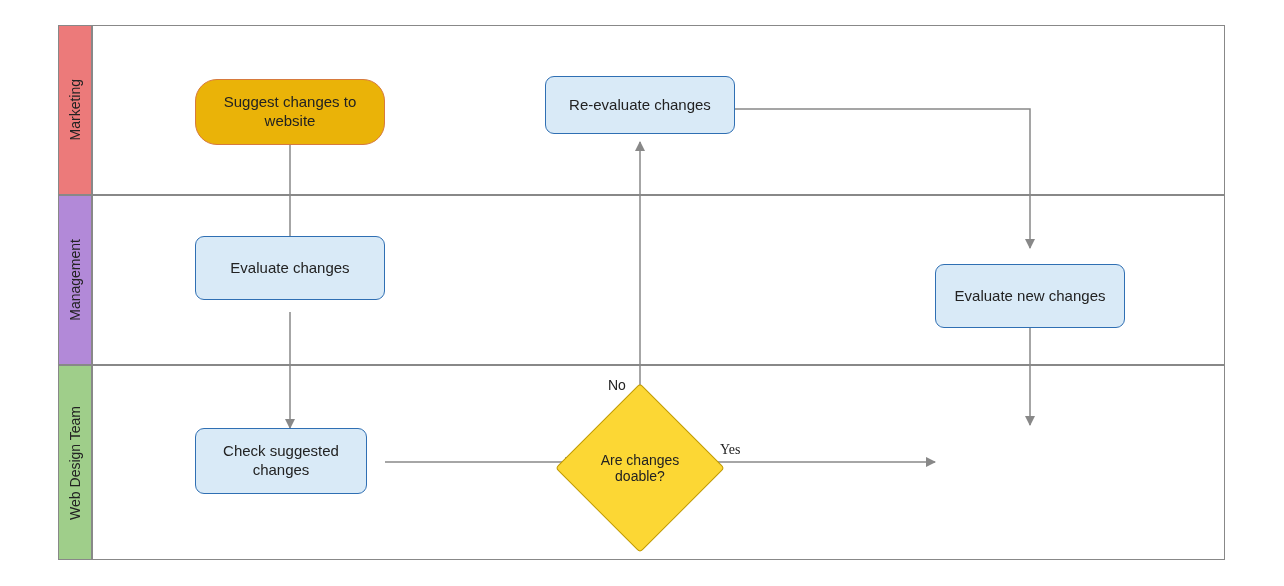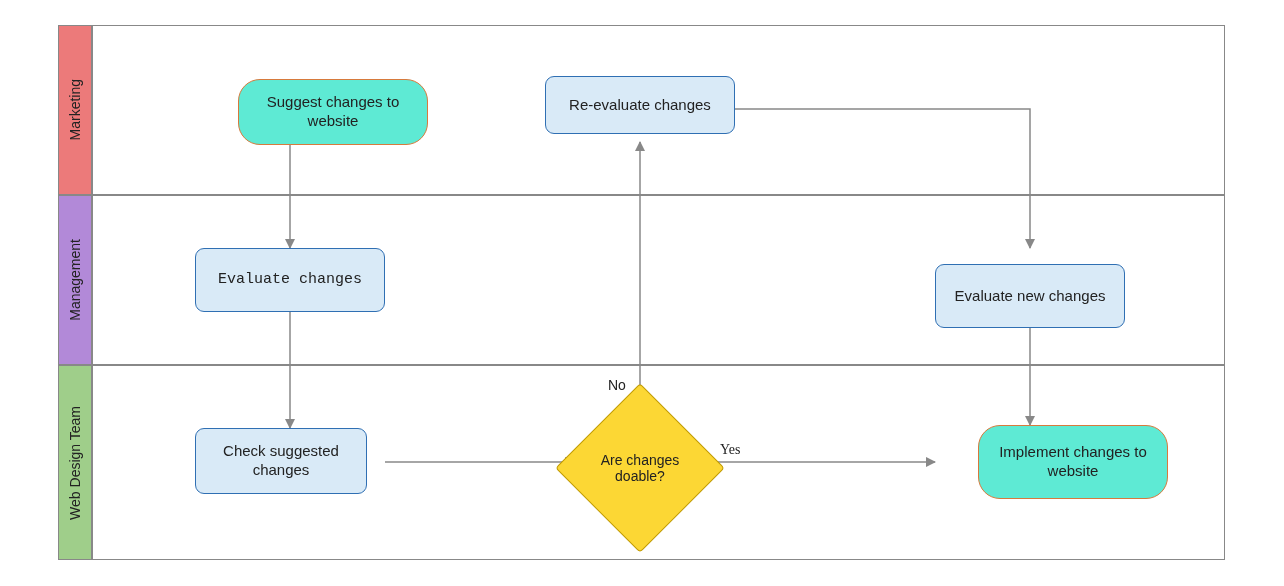--- a/index.html
+++ b/index.html
@@ -36,21 +36,21 @@
     display:flex;
     align-items:center;
     justify-content:center;
     text-align:center;
     font-size:15px;
     color:#222;
     padding:4px 10px;
     line-height:1.25;
   }
   .blue-node  { background:#d9eaf7; border:1px solid #2f6fb3; border-radius:9px; }
-  .orange-node{ background:#5eead4; border:1px solid #d77a3d; border-radius:9px;margin-left:43px; }
+  .orange-node{ background:#eab308; border:1px solid #d77a3d; border-radius:9px; }
   .start-end  { border-radius:22px !important; }
   .diamond {
     position:absolute;
     width:120px; height:120px;
     transform:translate(-50%,-50%);
     box-sizing:border-box;
   }
   .diamond .shape{
     position:absolute; inset:0;
     background:#fcd734; border:1px solid #c19a00;
@@ -108,21 +108,21 @@
     <path d="M 1030 312 L 1030 425" stroke="#888" stroke-width="1.5" fill="none" marker-end="url(#arrowhead)"></path>
   </svg>
 
   <div class="edge-label" style="left:608px; top:377px;">No</div>
   <div class="edge-label" style="left:720px; top:442px;font-family:Liberation Serif, serif;">Yes</div>
 
   <div class="node orange-node start-end" style="left:195px; top:79px; width:190px; height:66px;">
     <span>Suggest changes to website</span>
   </div>
 
-  <div class="node blue-node" style="left:195px; top:248px; width:190px; height:64px;font-family:Liberation Mono, monospace;">
+  <div class="node blue-node" style="left:195px; top:236px; width:190px; height:64px;">
     <span>Evaluate changes</span>
   </div>
 
   <div class="node blue-node" style="left:195px; top:428px; width:172px; height:66px;">
     <span>Check suggested changes</span>
   </div>
 
   <div class="diamond" style="left:640px; top:468px;text-decoration:underline;">
     <div class="shape"></div>
     <div class="text">
@@ -131,17 +131,14 @@
   </div>
 
   <div class="node blue-node" style="left:545px; top:76px; width:190px; height:58px;">
     <span>Re-evaluate changes</span>
   </div>
 
   <div class="node blue-node" style="left:935px; top:264px; width:190px; height:64px;">
     <span>Evaluate new changes</span>
   </div>
 
-  <div class="node orange-node start-end" style="left:935px; top:425px; width:190px; height:74px;">
-    <span>Implement changes to website</span>
-  </div>
 
 </div>
 
 </body></html>

